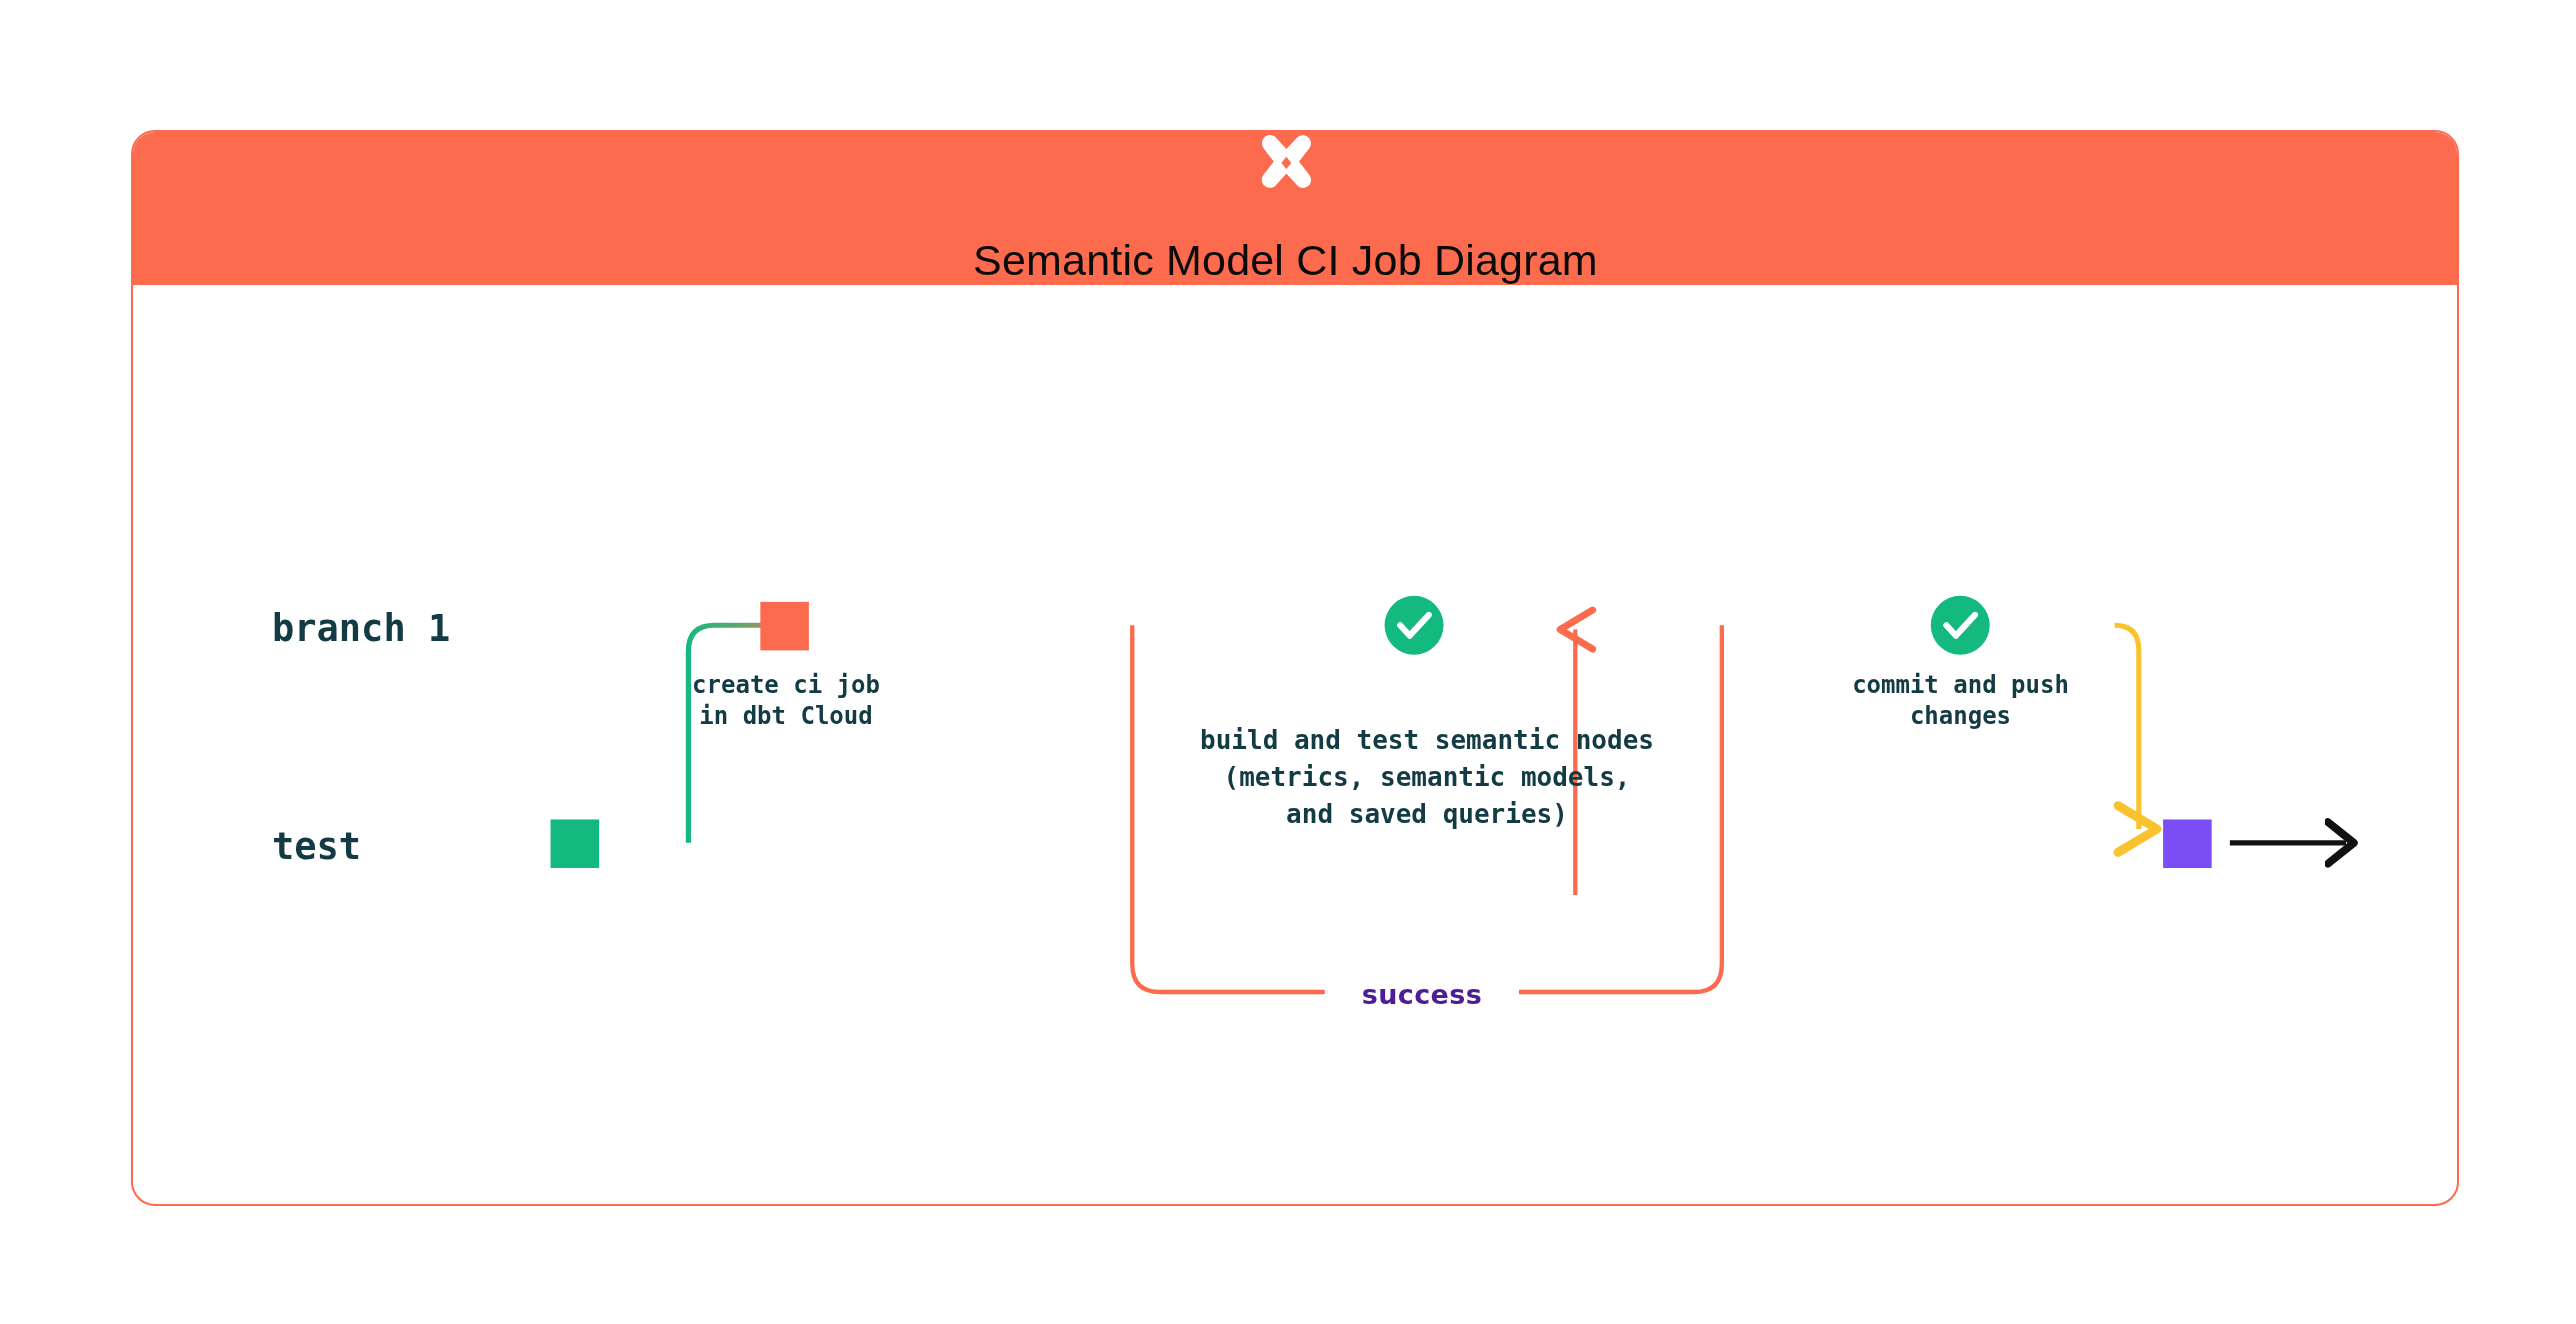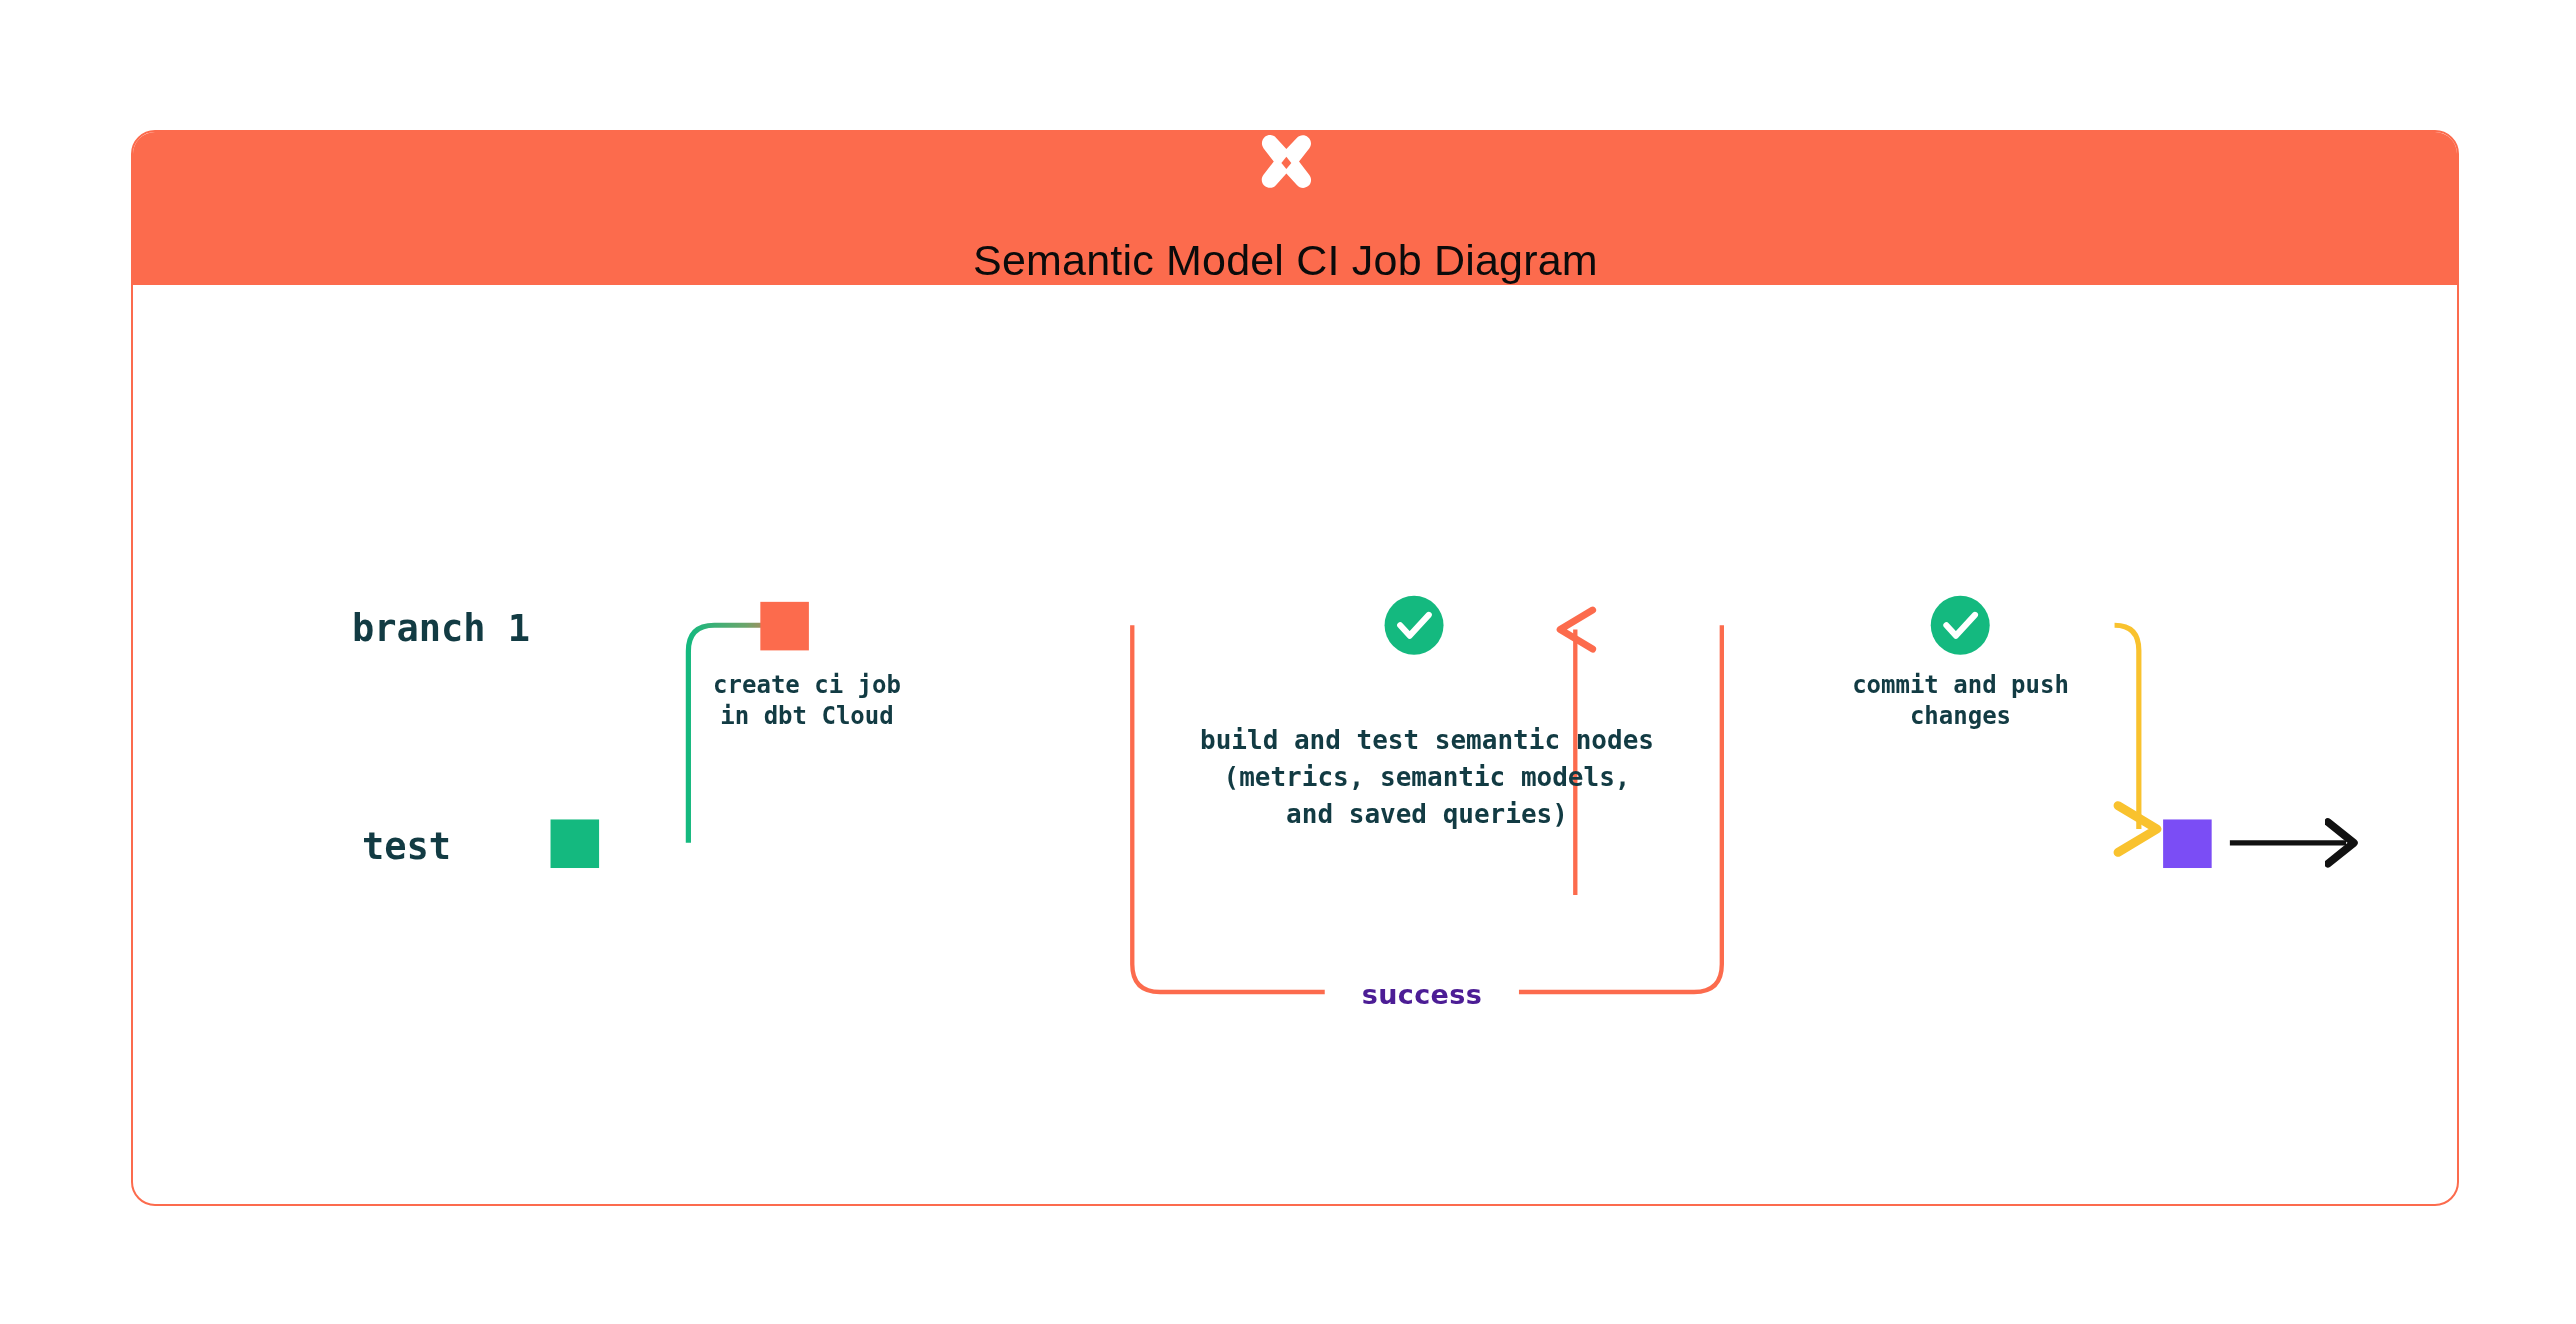--- a/index.html
+++ b/index.html
@@ -86,21 +86,21 @@
     font-family: "DejaVu Sans Mono", monospace;
     font-weight: 700;
     color: #123B43;
     text-align: center;
     white-space: pre;
     line-height: 1.28;
   }
   .lbl-branch-name {
     font-size: 37px;
     letter-spacing: 0px;
-    text-align: center;
+    text-align: left;
   }
   .lbl-node {
     font-size: 24px;
   }
   .lbl-success {
     font-family: "DejaVu Sans", sans-serif;
     font-size: 27px;
     font-weight: 700;
     color: #4c1d95;
     letter-spacing: 0.4px;
@@ -190,21 +190,21 @@
           <path d="M2091,389 L2102,401 L2124,377" fill="none" stroke="#ffffff" stroke-width="7" stroke-linecap="round" stroke-linejoin="round"></path>
         </g>
 
         <rect x="1374" y="793" width="224" height="38" fill="#ffffff"></rect>
       </svg>
 
       <div class="lbl lbl-branch-name" style="left:139px; top:317px; width:338px;">branch 1</div>
 
       <div class="lbl lbl-branch-name" style="left:139px; top:535px; width:269px;">test</div>
 
-      <div class="lbl lbl-node" style="left:518px; top:382px; width:312px;">create ci job
+      <div class="lbl lbl-node" style="left:497px; top:382px; width:312px;">create ci job
 in dbt Cloud</div>
 
       <div class="lbl lbl-loop-title" style="left:973px; top:434px; width:642px;">build and test semantic nodes
 (metrics, semantic models,
 and saved queries)</div>
 
       <div class="lbl lbl-success" style="left:1192px; top:690px; width:194px;">success</div>
 
       <div class="lbl lbl-node" style="left:1628px; top:382px; width:399px;">commit and push
 changes</div>

